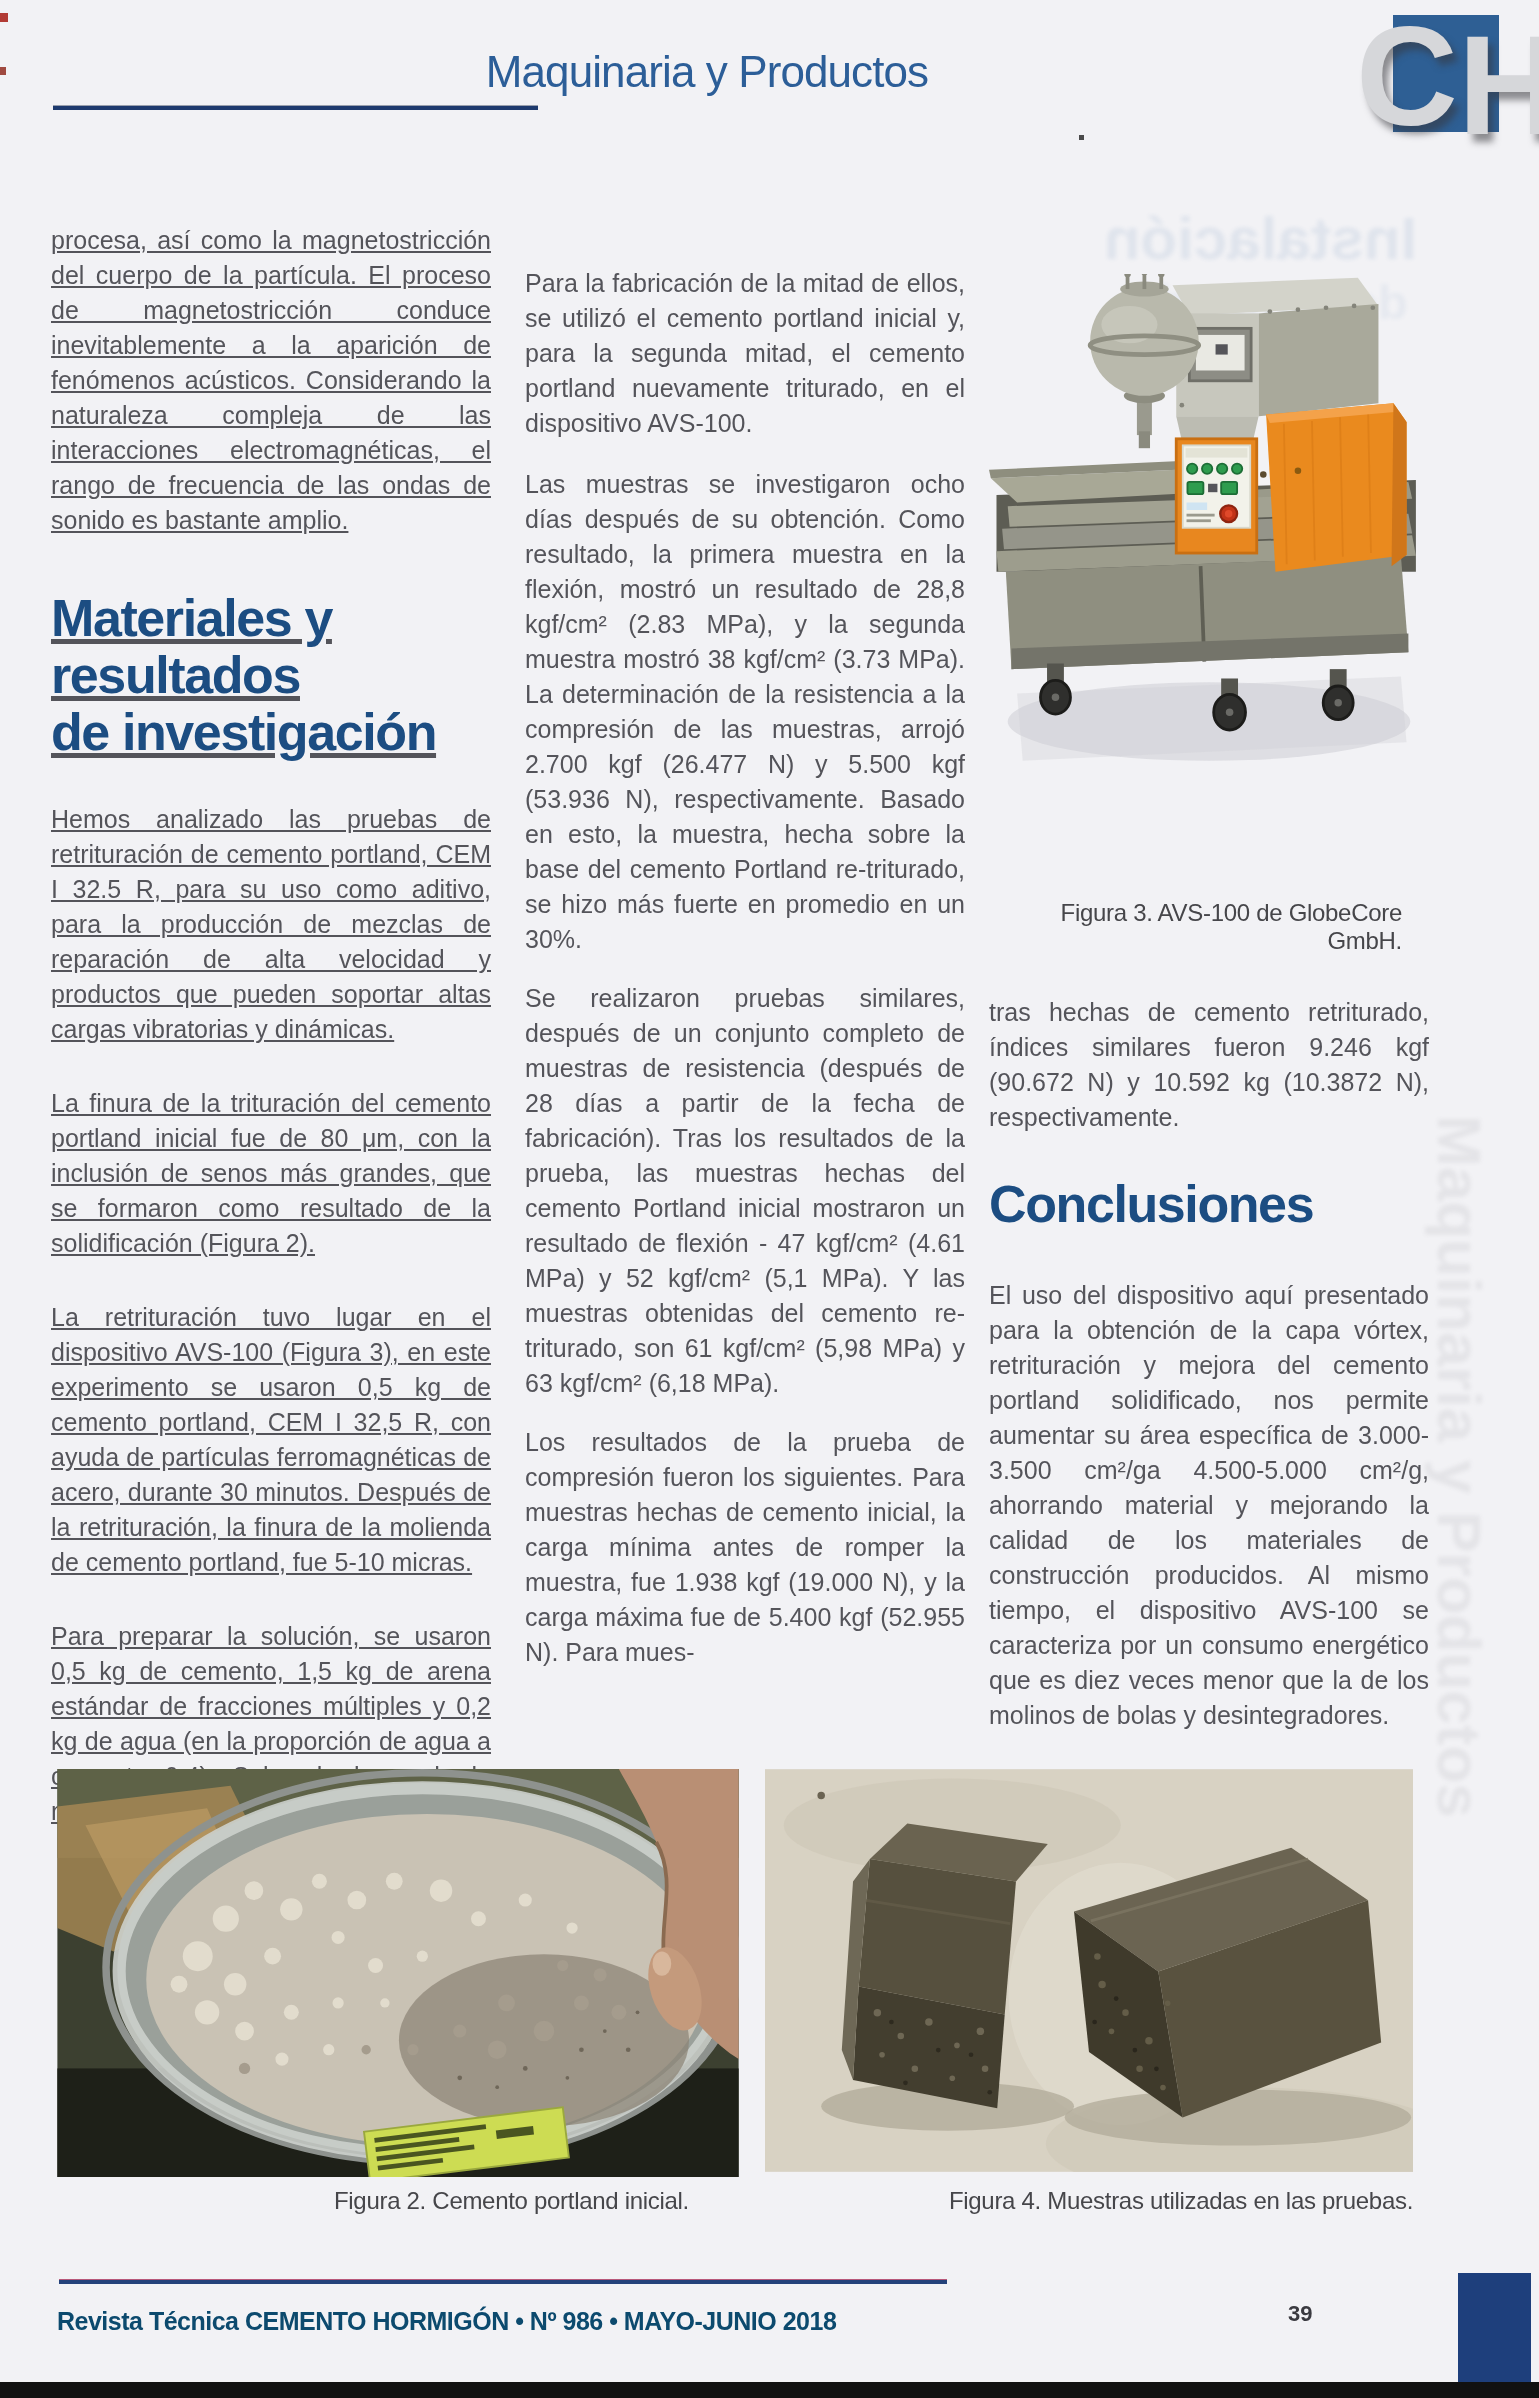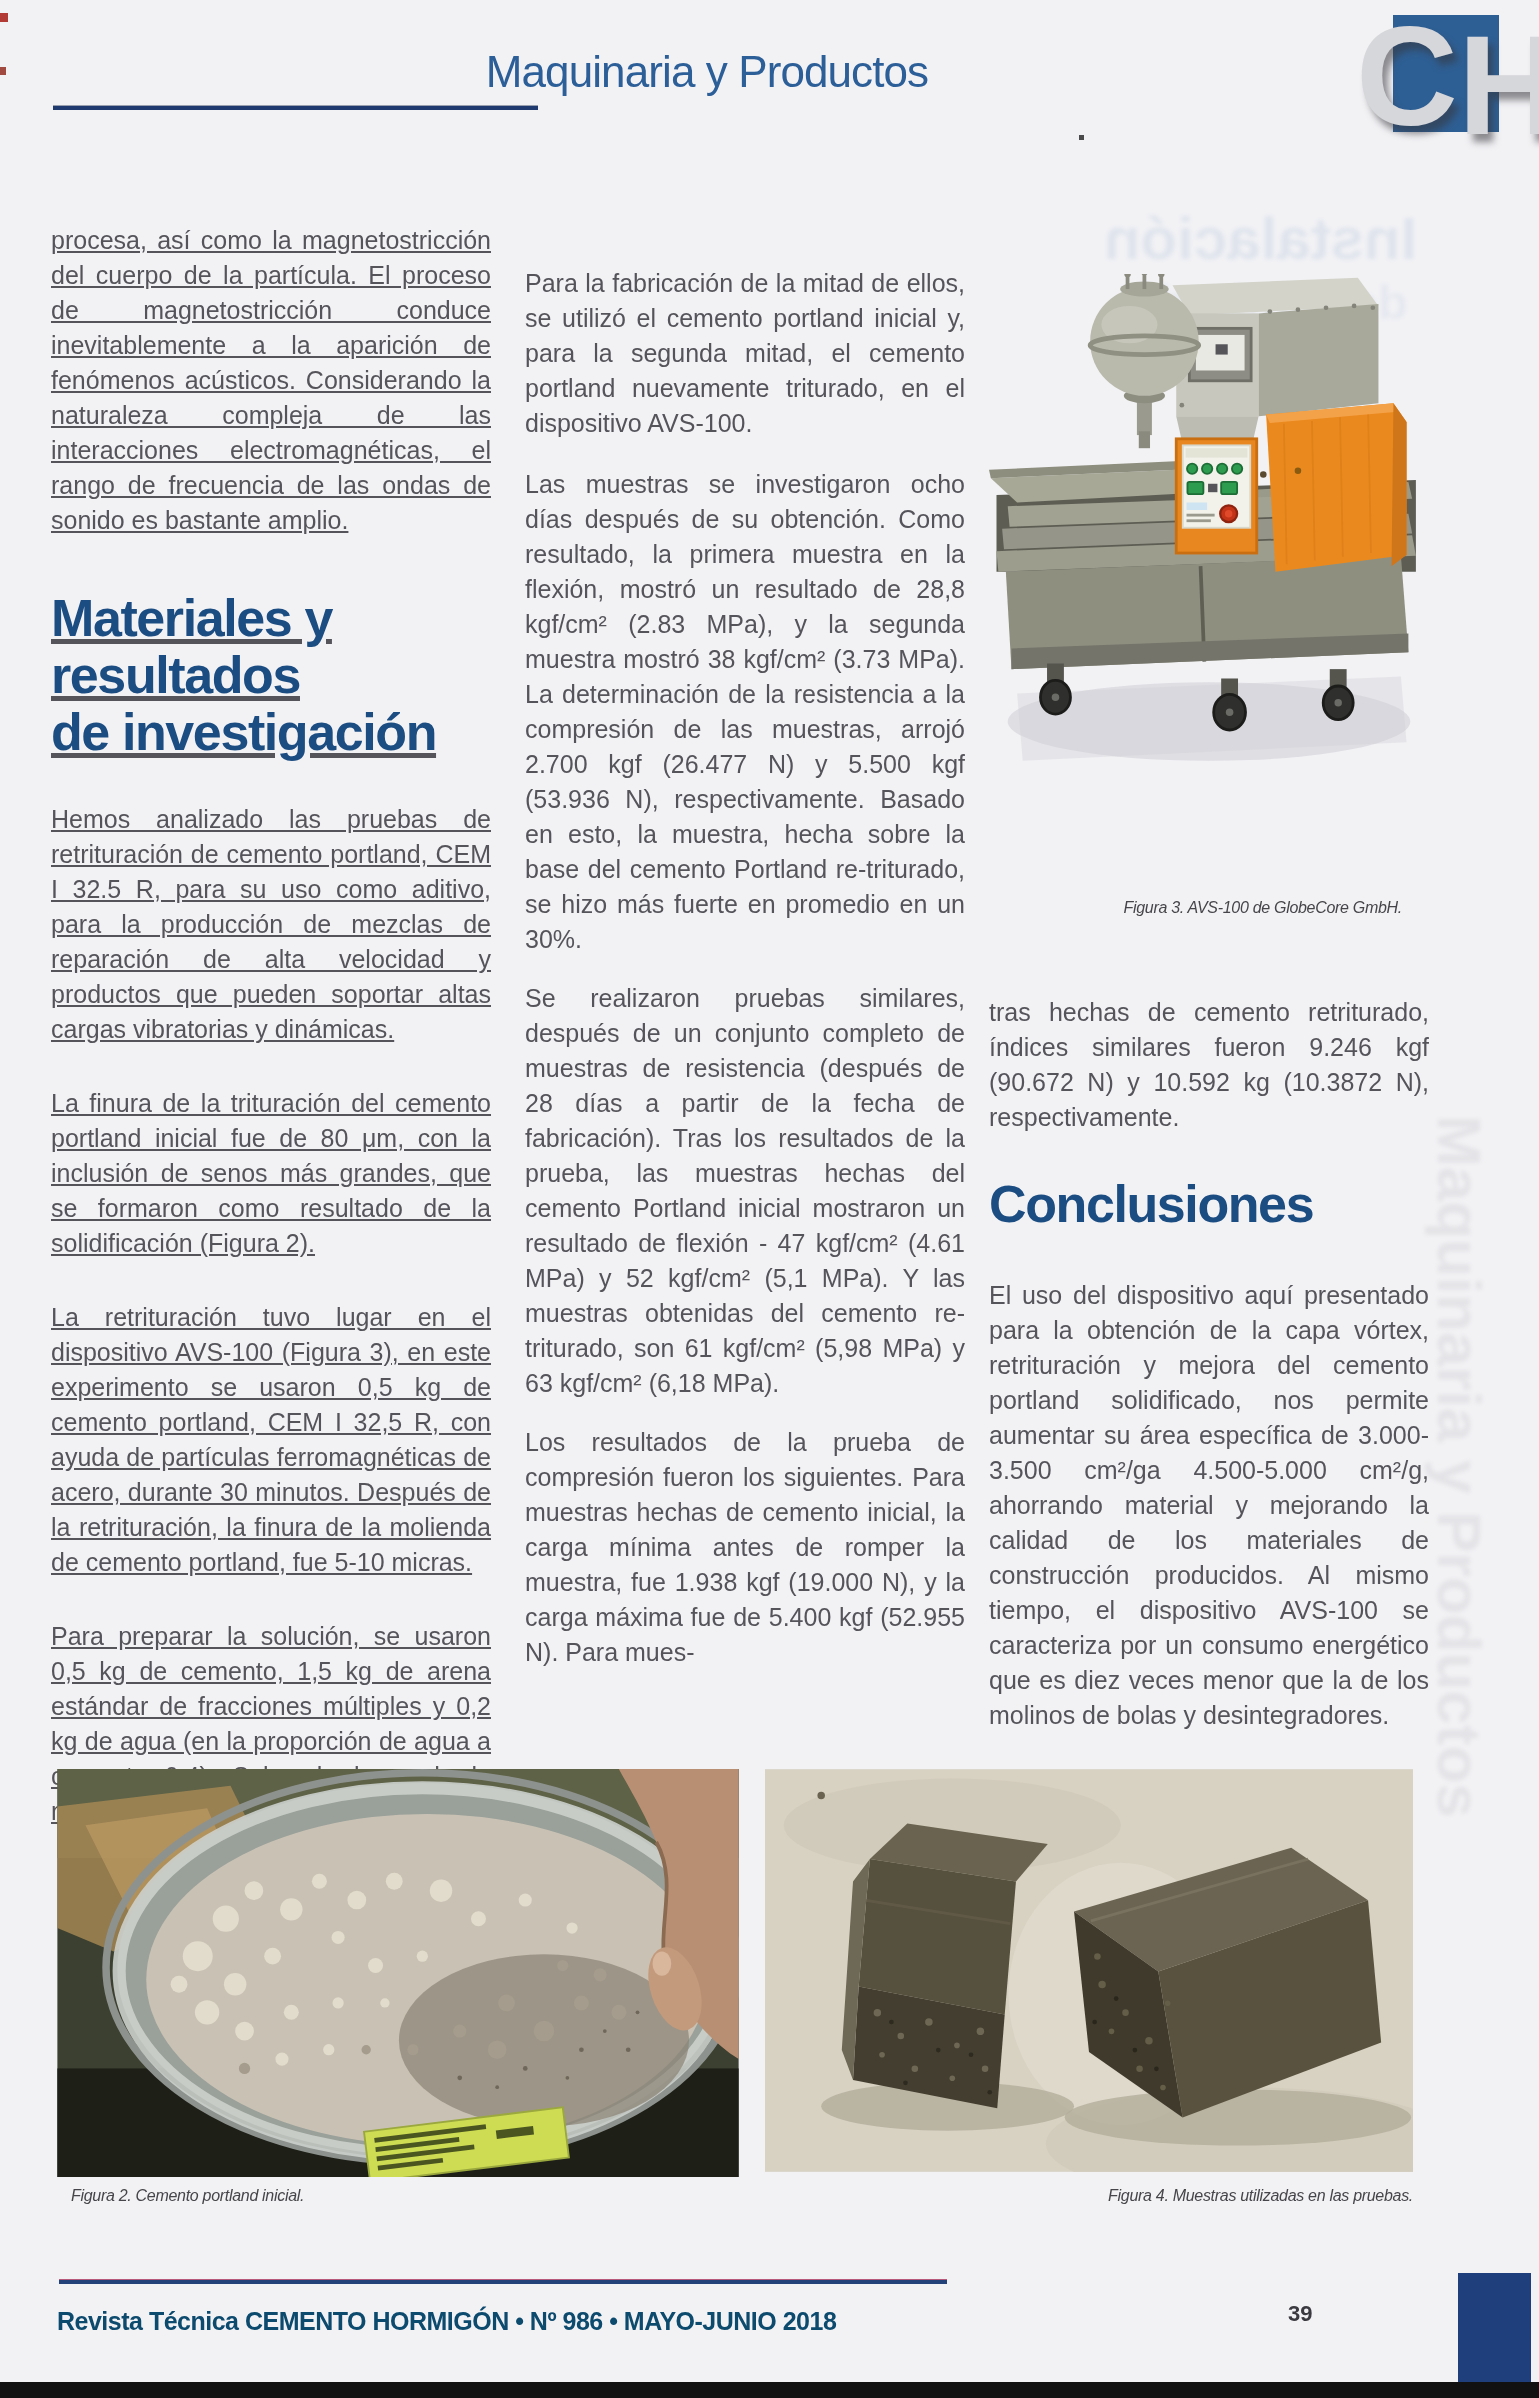--- a/index.html
+++ b/index.html
@@ -41,25 +41,25 @@
   }
   .col-1{left:51px;text-decoration:underline;} .col-2{left:525px;} .col-3{left:989px;top:995px;}
   .col p{margin:0;}
   .section-heading{
     font-size:52px;line-height:57px;font-weight:bold;color:#1c4d82;
     letter-spacing:-1.4px;text-align:left;
   }
   
   .fig3-wrap{position:absolute;left:989px;top:274px;width:440px;height:618px;}
   .fig-caption{
-    position:absolute;font-style:italic;font-size:16px;color:#46464a;
+    position:absolute;font-size:24px;color:#46464a;
     letter-spacing:-0.3px;
   }
   .fig3-caption{left:989px;top:899px;width:413px;text-align:right;}
-  .fig2-caption{left:71px;top:2187px;width:641px;text-align:left;}
+  .fig2-caption{left:48px;top:2187px;width:641px;text-align:right;}
   .fig4-caption{left:765px;top:2187px;width:648px;text-align:right;}
   .photo{position:absolute;display:block;}
   
   .footer-rule{
     position:absolute;left:59px;top:2279px;width:888px;height:4.7px;
     background:linear-gradient(#b8587a 0 22%, #24427a 22% 100%);
   }
   .footer-line{
     position:absolute;left:57px;top:2307px;font-size:25px;font-weight:bold;
     color:#0c4a6e;letter-spacing:-0.5px;

